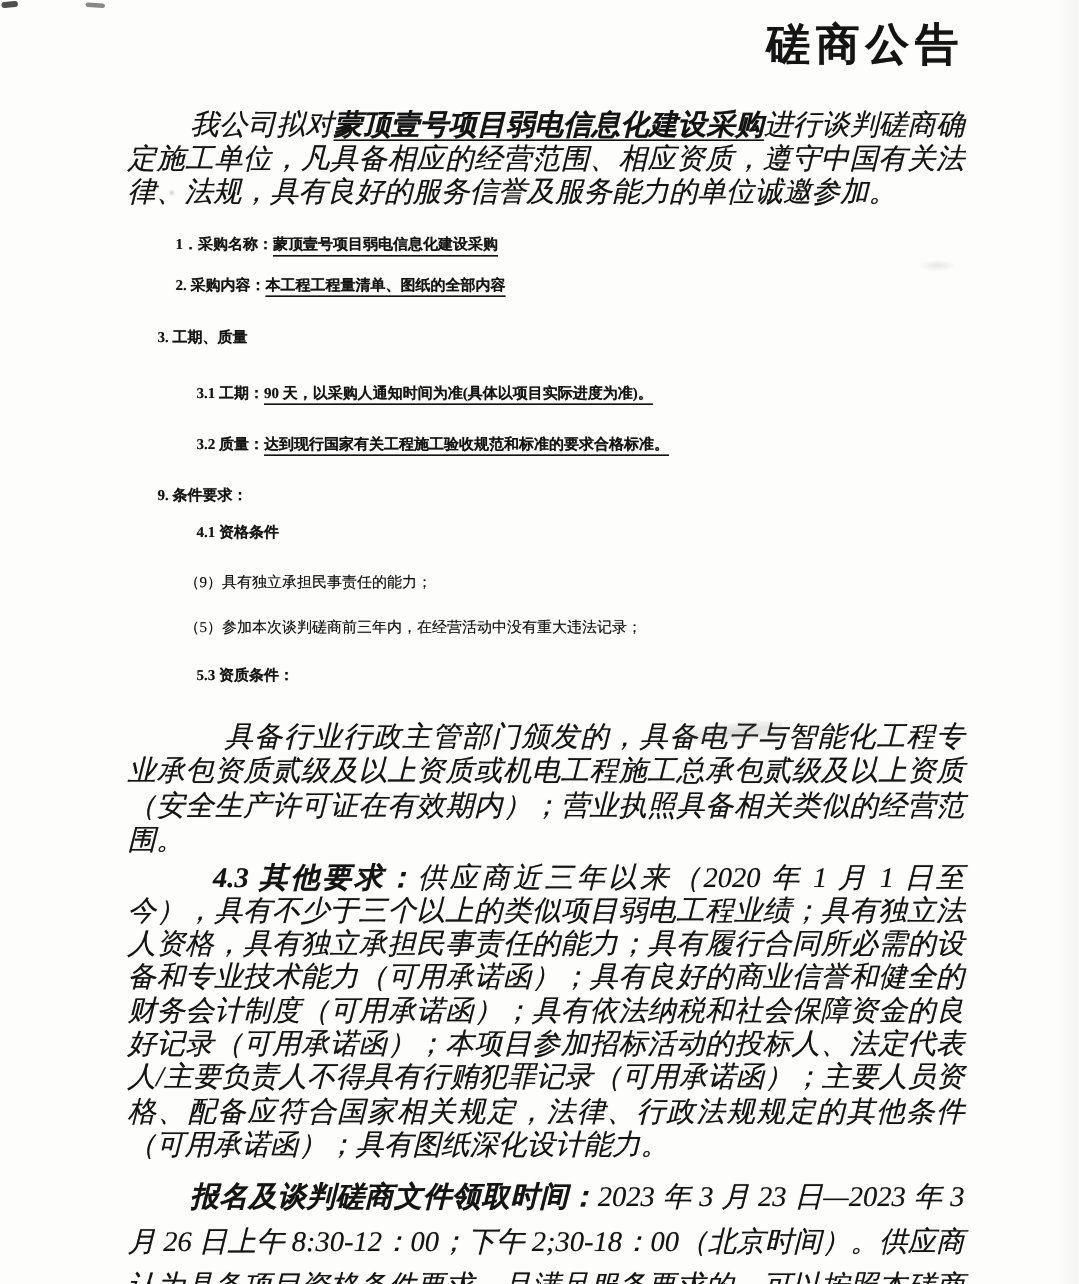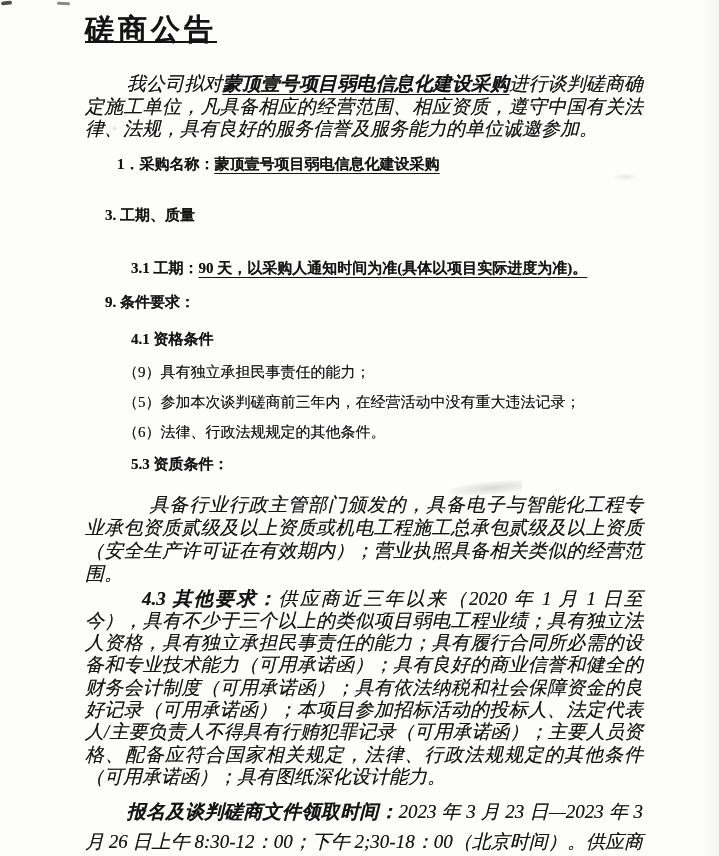--- a/index.html
+++ b/index.html
@@ -13,46 +13,45 @@
   }
   .page{
     position:relative;
     padding:10px 76px 0 85px;
     text-shadow:0 0 .5px rgba(0,0,0,.55);
   }
   h1.doc-title{
     margin:0;
     font-size:29px;
     font-weight:700;
-    text-align:left;
+    text-align:right;
     letter-spacing:4px;
-    text-decoration:underline;
   }
   .para{
     font-size:19px;
     line-height:22.5px;
     margin:0;
     text-align:justify;
     font-style:italic;
   }
   .intro{ margin-top:23px; text-indent:2.2em; }
   .bold{ font-weight:700; }
   .u{
     text-decoration:underline;
     text-decoration-thickness:1.4px;
     text-underline-offset:3.5px;
   }
   .val{ font-weight:700; }
-  .row{ font-size:15px; line-height:22px; }
+  .row{ font-size:10px; line-height:22px; }
   .num-item{ padding-left:32px; margin-top:5px; }
   .sec-head{ padding-left:20px; font-weight:700; }
-  .sec3{ margin-top:29px; }
+  .sec3{ margin-top:13px; }
   .sub-item{ padding-left:46px; margin-top:12px; }
   .sec4{ margin-top:12px; }
-  .sub41{ margin-top:15px; font-weight:700; }
+  .sub41{ margin-top:3px; font-weight:700; }
   .conds{ margin-top:7px; }
   .cond{ padding-left:38px; line-height:30px; }
   .sub42{ margin-top:6px; font-weight:700; }
   .para42{ line-height:23px; text-indent:3.4em; margin-top:18px; }
   .para43{ line-height:22.3px; text-indent:3em; margin-top:3px; }
   .reg{ line-height:29.5px; text-indent:2.2em; margin-top:9px; }
   
   .artifact{ position:absolute; pointer-events:none; }
   .a1{ left:1px; top:1px; width:11px; height:4px; background:rgba(20,20,20,.75); border-radius:2px; transform:rotate(-6deg); }
   .a2{ left:57px; top:2px; width:13px; height:3px; background:rgba(40,40,40,.55); border-radius:2px; transform:rotate(4deg); }
@@ -70,34 +69,35 @@
 <body>
 
 <div class="page">
 
   <h1 class="doc-title">磋商公告</h1>
 
   <p class="para intro"><span>我公司拟对</span><span class="bold u">蒙顶壹号项目弱电信息化建设采购</span><span>进行谈判磋商确定施工单位，凡具备相应的经营范围、相应资质，遵守中国有关法律、法规，具有良好的服务信誉及服务能力的单位诚邀参加。</span></p>
 
   <div class="row num-item" style="margin-top:12px;"><span class="bold">1．采购名称：</span><span class="val u">蒙顶壹号项目弱电信息化建设采购</span></div>
 
+  <div class="row num-item"><span class="bold">2. 采购内容：</span><span class="val u">本工程工程量清单、图纸的全部内容</span></div>
 
   <div class="row sec-head sec3">3. 工期、质量</div>
 
-  <div class="row sub-item" style="margin-top:31px;"><span class="bold">3.1 工期：</span><span class="val u">90 天，以采购人通知时间为准(具体以项目实际进度为准)。</span></div>
+  <div class="row sub-item" style="margin-top:15px;"><span class="bold">3.1 工期：</span><span class="val u">90 天，以采购人通知时间为准(具体以项目实际进度为准)。</span></div>
 
+  <div class="row sub-item"><span class="bold">3.2 质量：</span><span class="val u">达到现行国家有关工程施工验收规范和标准的要求合格标准。</span></div>
 
   <div class="row sec-head sec4">9. 条件要求：</div>
 
   <div class="row sub-item sub41">4.1 资格条件</div>
 
   <div class="conds">
     <div class="row cond">（9）具有独立承担民事责任的能力；</div>
     <div class="row cond">（5）参加本次谈判磋商前三年内，在经营活动中没有重大违法记录；</div>
-    <div class="row cond">（6）法律、行政法规规定的其他条件。</div>
   </div>
 
   <div class="row sub-item sub42">5.3 资质条件：</div>
 
   <p class="para para42">具备行业行政主管部门颁发的，具备电子与智能化工程专业承包资质贰级及以上资质或机电工程施工总承包贰级及以上资质（安全生产许可证在有效期内）；营业执照具备相关类似的经营范围。</p>
 
   <p class="para para43"><span class="bold">4.3 其他要求：</span><span>供应商近三年以来（2020 年 1 月 1 日至今），具有不少于三个以上的类似项目弱电工程业绩；具有独立法人资格，具有独立承担民事责任的能力；具有履行合同所必需的设备和专业技术能力（可用承诺函）；具有良好的商业信誉和健全的财务会计制度（可用承诺函）；具有依法纳税和社会保障资金的良好记录（可用承诺函）；本项目参加招标活动的投标人、法定代表人/主要负责人不得具有行贿犯罪记录（可用承诺函）；主要人员资格、配备应符合国家相关规定，法律、行政法规规定的其他条件（可用承诺函）；具有图纸深化设计能力。</span></p>
 
   <p class="para reg"><span class="bold">报名及谈判磋商文件领取时间：</span><span>2023 年 3 月 23 日—2023 年 3 月 26 日上午 8:30-12：00；下午 2;30-18：00（北京时间）。供应商认为具备项目资格条件要求，且满足服务要求的，可以按照本磋商公告规定的时间、地点、报名方式，进行领取谈判磋商文件。</span></p>
 

